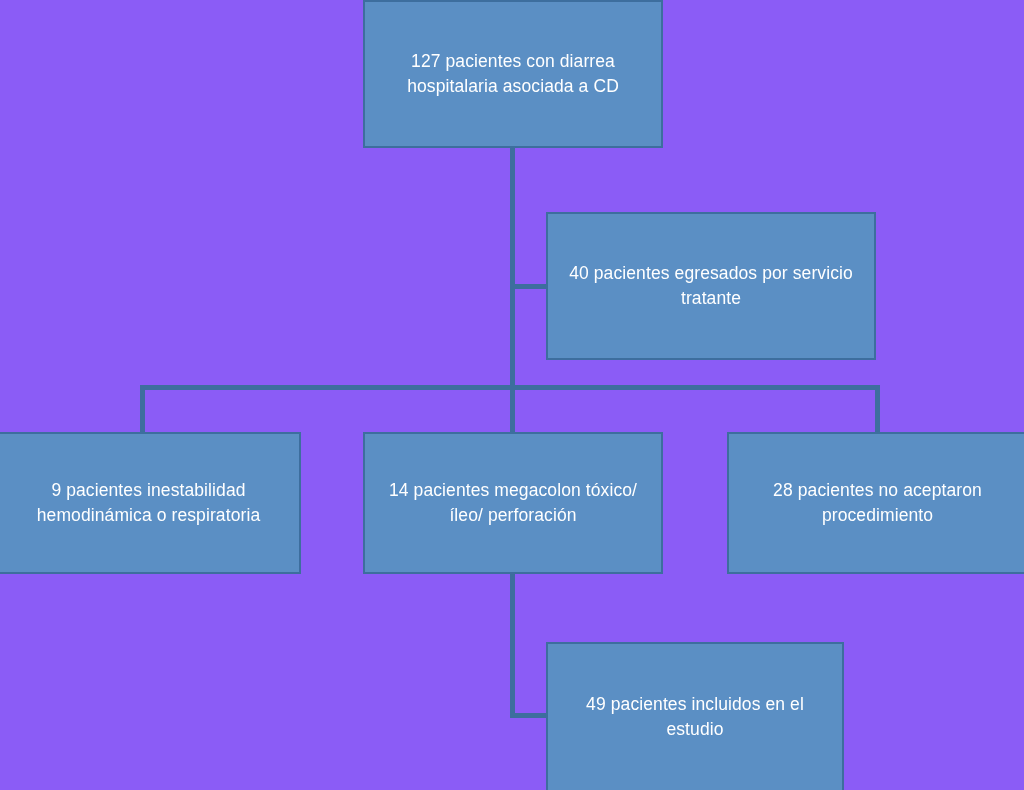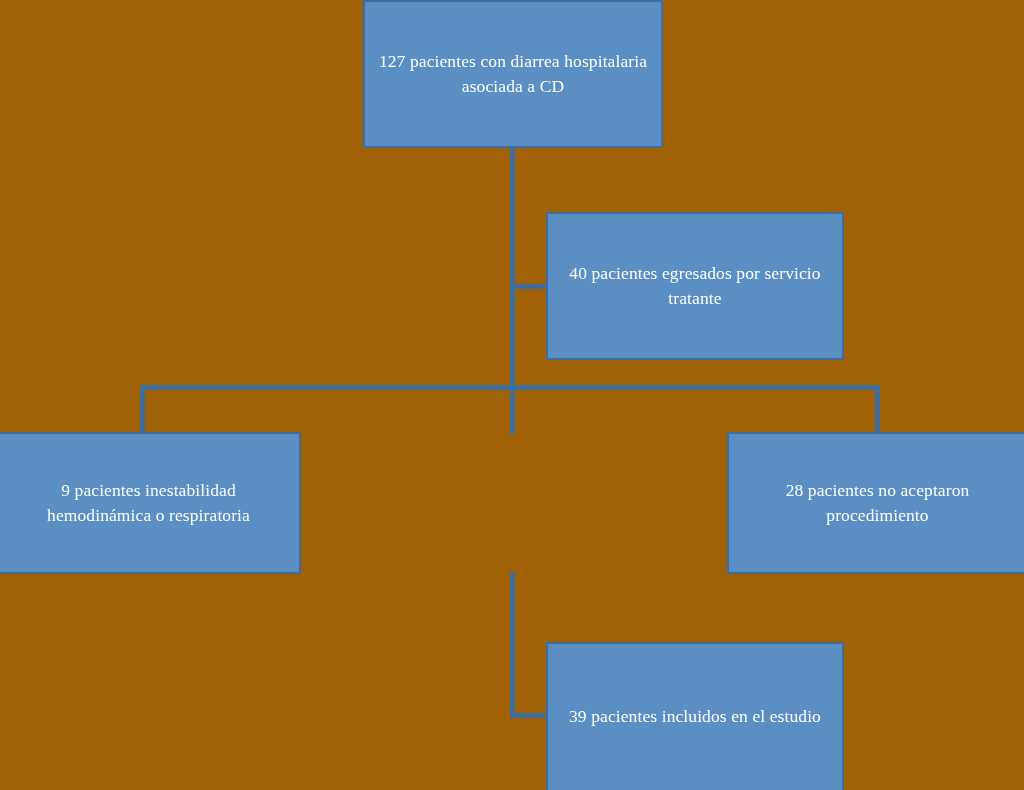--- a/index.html
+++ b/index.html
@@ -34,21 +34,21 @@
     letter-spacing: 0.1px;
     padding: 4px 10px;
     -webkit-font-smoothing: antialiased;
   }
   .node .label {
     display: block;
     width: 100%;
   }
   
   #node-total      { left: 363px; top:   0px; width: 300px; height: 148px; }
-  #node-egresados  { left: 546px; top: 212px; width: 298px; height: 148px; }
+  #node-egresados  { left: 546px; top: 212px; width: 330px; height: 148px; }
   #node-inestab    { left:  -4px; top: 432px; width: 305px; height: 142px; }
   #node-megacolon  { left: 363px; top: 432px; width: 300px; height: 142px; }
   #node-noacepta   { left: 727px; top: 432px; width: 301px; height: 142px; }
   #node-incluidos  { left: 546px; top: 642px; width: 298px; height: 150px; }
 
   
   .conn {
     position: absolute;
     background: #3D6E9E;
   }
@@ -65,21 +65,21 @@
   #conn-drop-left    { left: 140px; top: 385px; height: 49px; }
   #conn-drop-center  { left: 510px; top: 385px; height: 49px; }
   #conn-drop-right   { left: 875px; top: 385px; height: 49px; }
   
   #conn-bottom-v     { left: 510px; top: 572px; height: 146px; }
   #conn-bottom-h     { left: 510px; top: 713px; width: 38px; }
 </style>
 </head>
 <body>
 
-<div id="canvas" style="background: #a16207; font-family: Liberation Serif, serif;">
+<div id="canvas" style="background: #8b5cf6;">
 
   <div class="conn v" id="conn-trunk-main" style="background: rgb(61, 110, 158);"></div>
   <div class="conn h" id="conn-egresados" style="background: rgb(61, 110, 158);"></div>
   <div class="conn h" id="conn-splitbar" style="background: rgb(61, 110, 158);"></div>
   <div class="conn v" id="conn-drop-left" style="background: rgb(61, 110, 158);"></div>
   <div class="conn v" id="conn-drop-center" style="background: rgb(61, 110, 158);"></div>
   <div class="conn v" id="conn-drop-right" style="background: rgb(61, 110, 158);"></div>
   <div class="conn v" id="conn-bottom-v" style="background: rgb(61, 110, 158);"></div>
   <div class="conn h" id="conn-bottom-h" style="background: rgb(61, 110, 158);"></div>
 
@@ -88,22 +88,25 @@
   </div>
 
   <div class="node" id="node-egresados" style="background: rgb(91, 143, 196); border-color: rgb(61, 110, 158); color: rgb(255, 255, 255);">
     <span class="label">40 pacientes egresados por servicio tratante</span>
   </div>
 
   <div class="node" id="node-inestab" style="background: rgb(91, 143, 196); border-color: rgb(61, 110, 158); color: rgb(255, 255, 255);">
     <span class="label">9 pacientes inestabilidad hemodinámica o respiratoria</span>
   </div>
 
+  <div class="node" id="node-megacolon" style="background: rgb(91, 143, 196); border-color: rgb(61, 110, 158); color: rgb(255, 255, 255);">
+    <span class="label">14 pacientes megacolon tóxico/íleo/ perforación</span>
+  </div>
 
   <div class="node" id="node-noacepta" style="background: rgb(91, 143, 196); border-color: rgb(61, 110, 158); color: rgb(255, 255, 255);">
     <span class="label">28 pacientes no aceptaron procedimiento</span>
   </div>
 
   <div class="node" id="node-incluidos" style="background: rgb(91, 143, 196); border-color: rgb(61, 110, 158); color: rgb(255, 255, 255);">
-    <span class="label">39 pacientes incluidos en el estudio</span>
+    <span class="label">49 pacientes incluidos en el estudio</span>
   </div>
 
 </div>
 
 </body></html>

